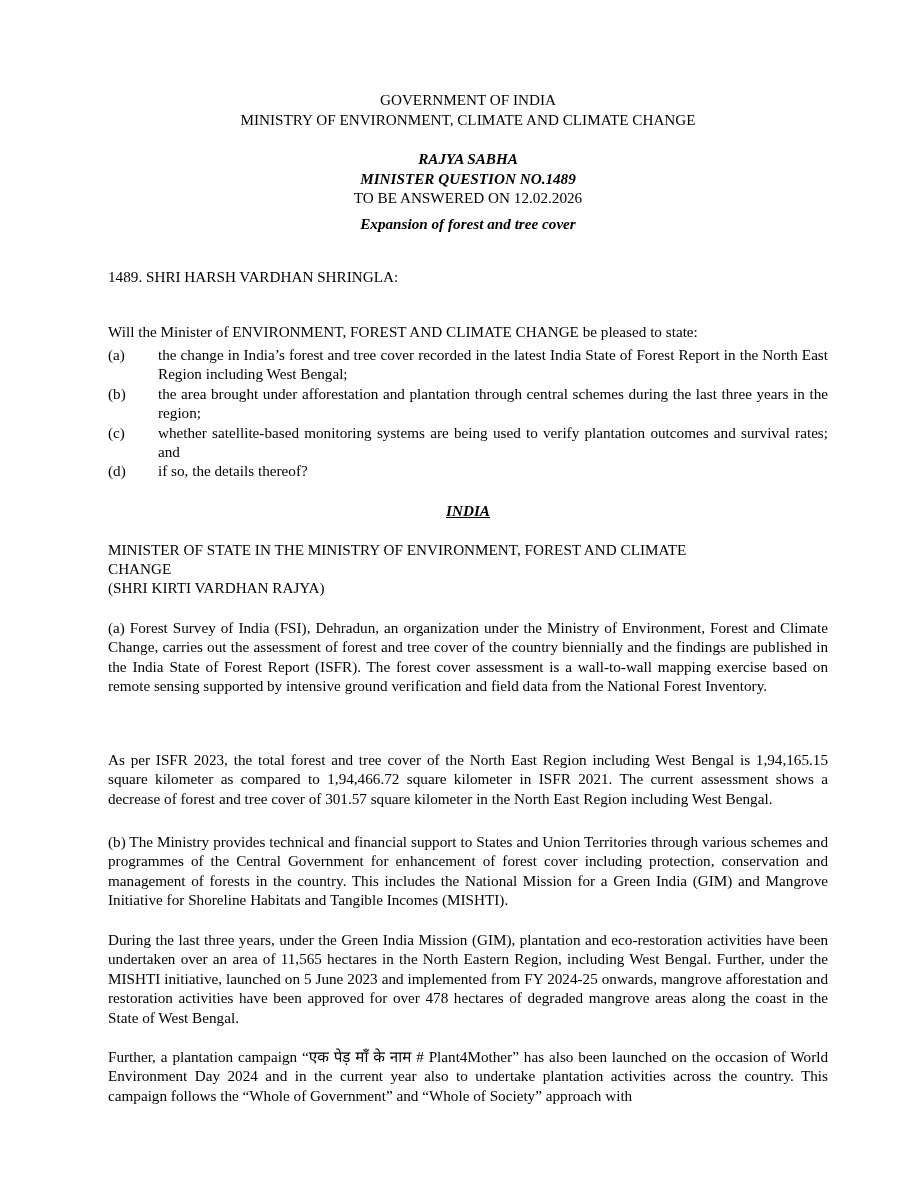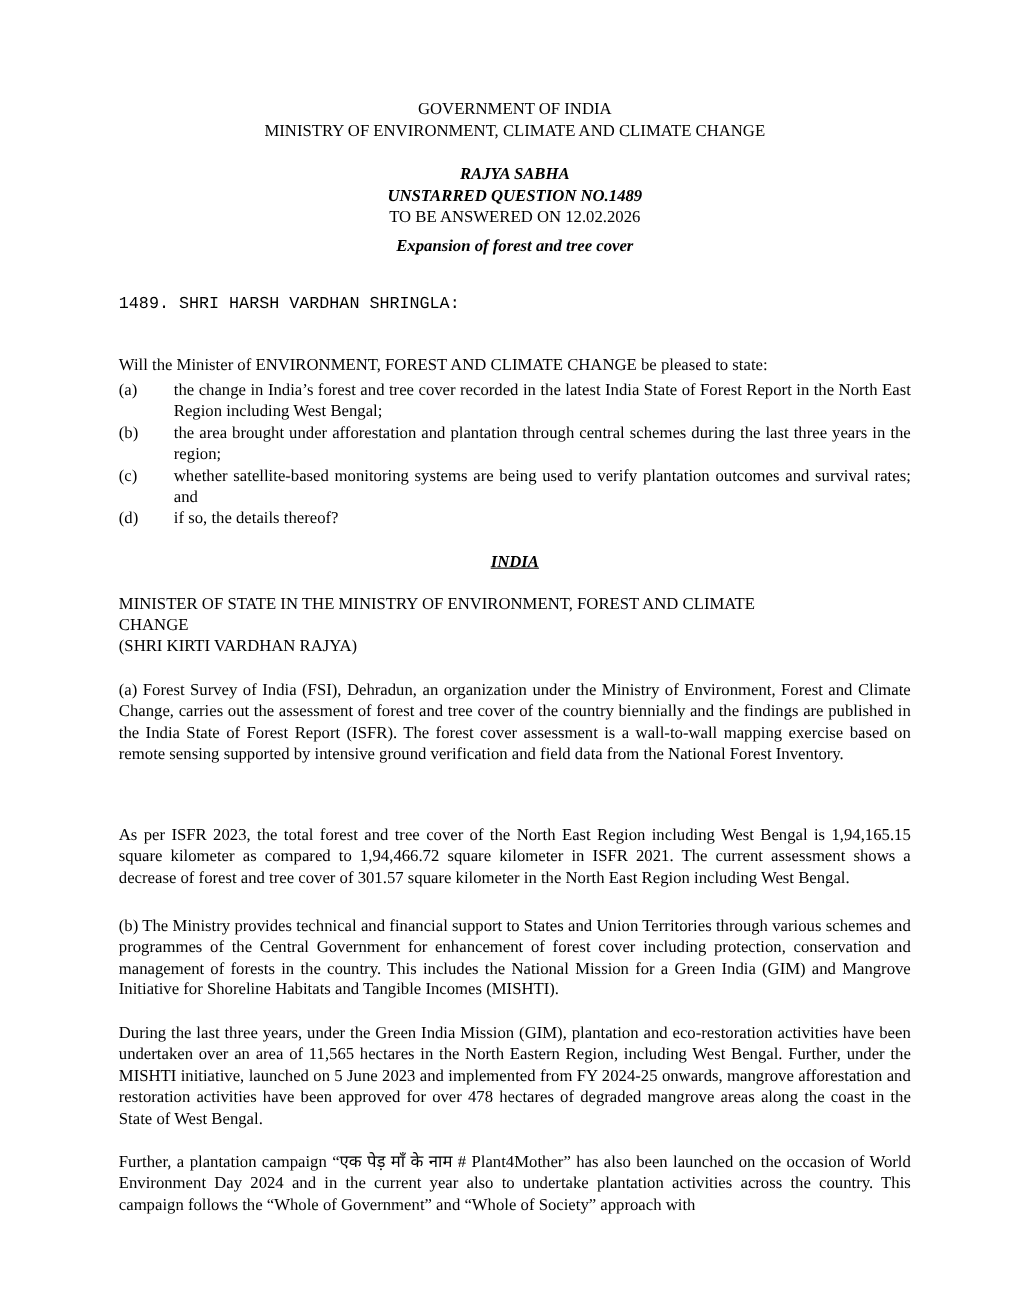--- a/index.html
+++ b/index.html
@@ -21,26 +21,26 @@
     .qitem .txt { flex: 1; text-align: justify; }
   </style>
 </head>
 <body>
 
 <div class="page">
   <p class="blk center" style="top:0px;">GOVERNMENT OF INDIA</p>
   <p class="blk center" style="top:20px;">MINISTRY OF ENVIRONMENT, CLIMATE AND CLIMATE CHANGE</p>
 
   <p class="blk center bold" style="top:59px;">RAJYA SABHA</p>
-  <p class="blk center bold" style="top:79px;">UNSTARRED QUESTION NO.1489</p>
+  <p class="blk center bold" style="top:79px;">MINISTER QUESTION NO.1489</p>
   <p class="blk center" style="top:98px;">TO BE ANSWERED ON 12.02.2026</p>
 
   <p class="blk center bold" style="top:124px;">Expansion of forest and tree cover</p>
 
-  <p class="blk" style="top:177px;font-family:Liberation Mono, monospace;">1489.   SHRI HARSH VARDHAN SHRINGLA:</p>
+  <p class="blk" style="top:177px;">1489.   SHRI HARSH VARDHAN SHRINGLA:</p>
 
   <p class="blk" style="top:232px;">Will the Minister of ENVIRONMENT, FOREST AND CLIMATE CHANGE be pleased to state:</p>
 
   <div class="qlist" style="top:255px;">
     <div class="qitem">
       <span class="lbl">(a)</span>
       <span class="txt">the change in India’s forest and tree cover recorded in the latest India State of Forest Report in the North East Region including West Bengal;</span>
     </div>
     <div class="qitem">
       <span class="lbl">(b)</span>

